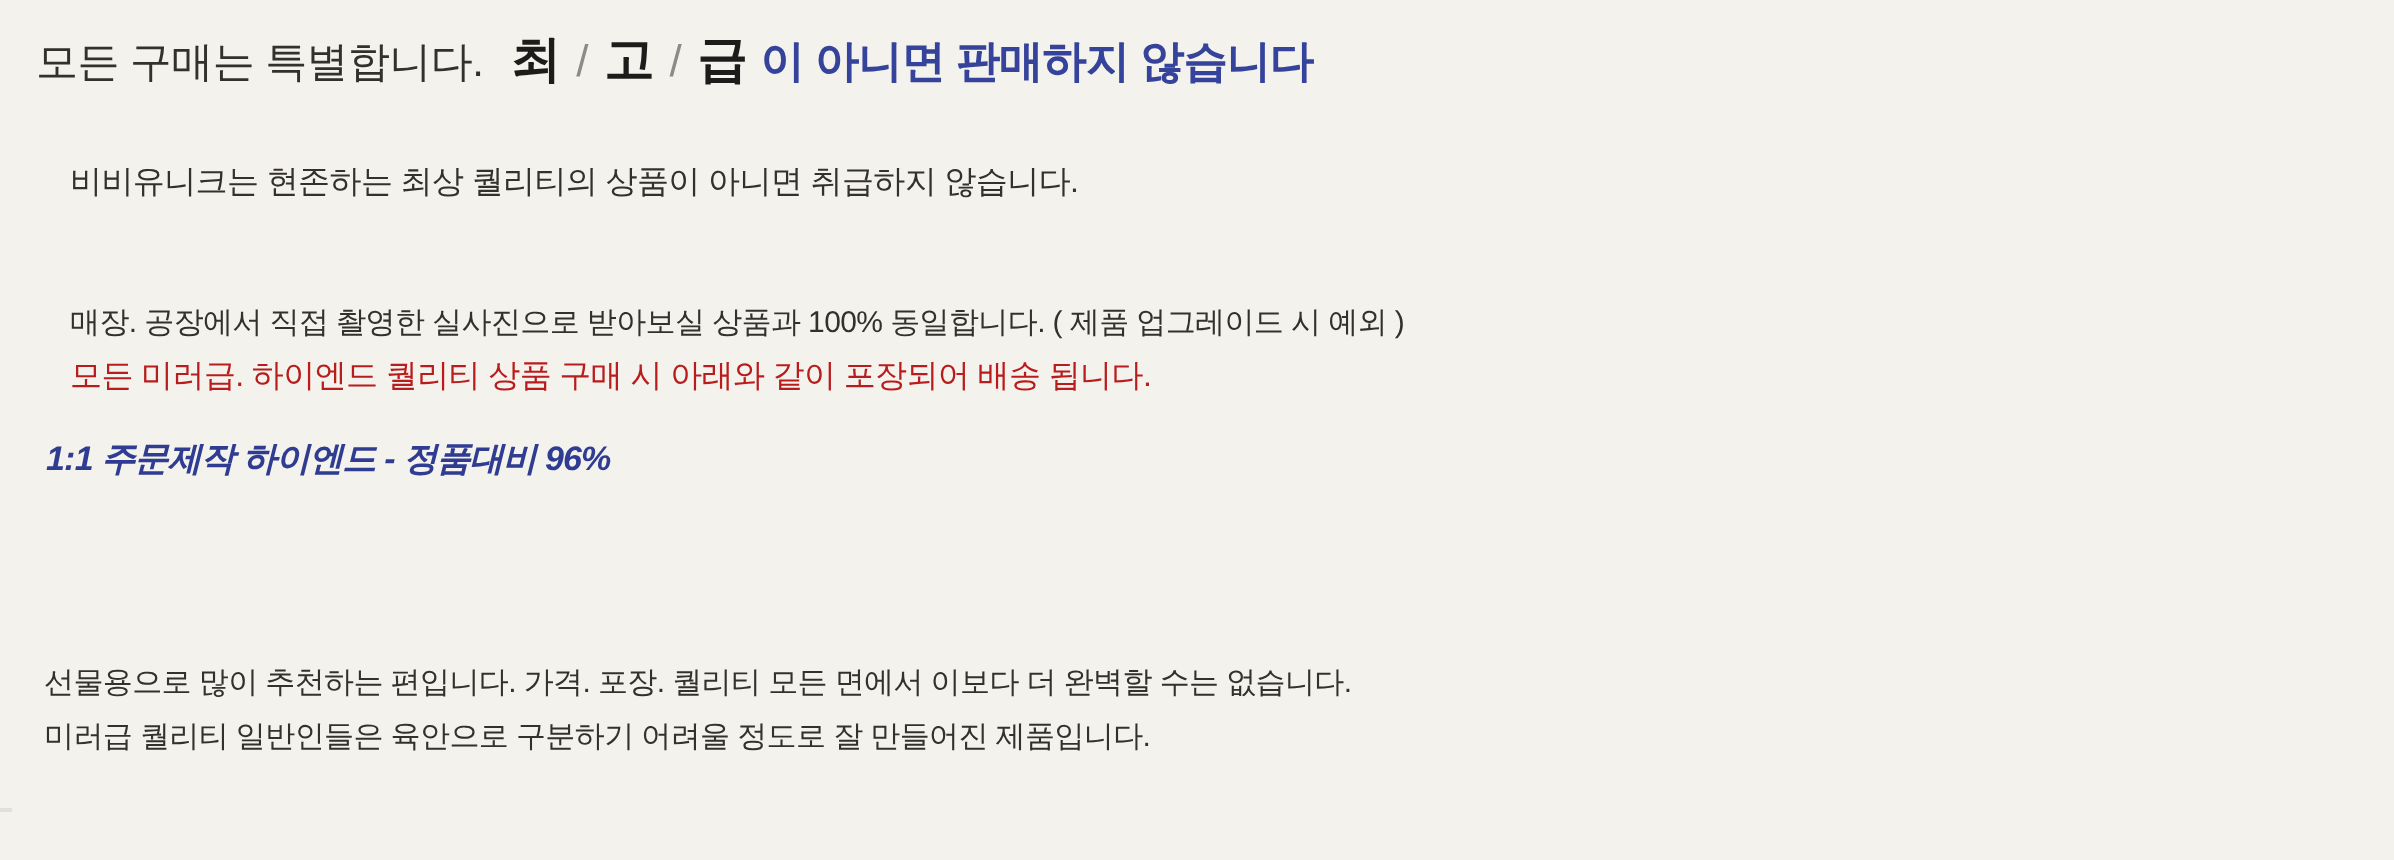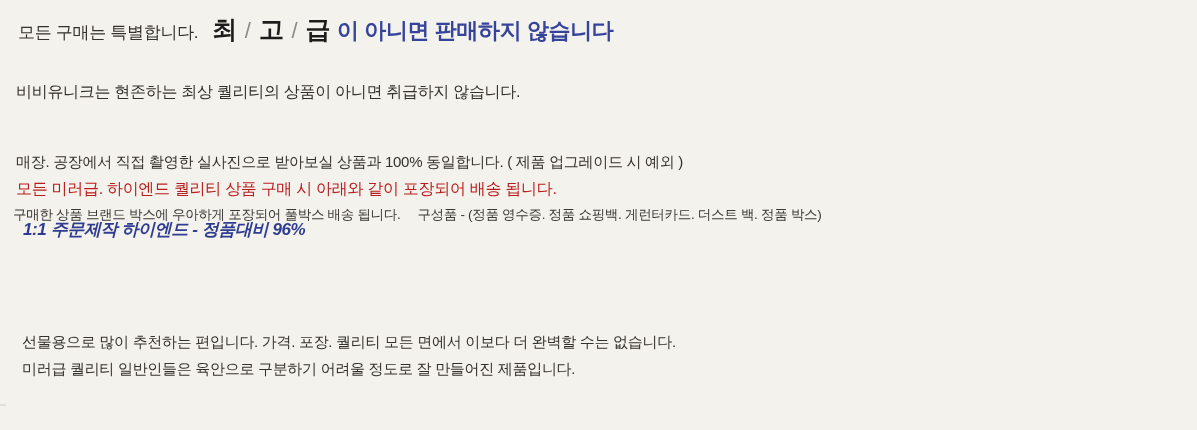--- a/index.html
+++ b/index.html
@@ -27,21 +27,21 @@
   
   .headline {
     position: absolute;
     left: 18px;
     top: 13px;
     display: flex;
     align-items: baseline;
     white-space: nowrap;
   }
   .headline .lead {
-    font-size: 17px;
+    font-size: 21px;
     font-weight: 400;
     color: #33312d;
     letter-spacing: -0.3px;
   }
   .headline .grade-group {
     display: inline-flex;
     align-items: baseline;
     margin-left: 14px;
     margin-right: 7px;
   }
@@ -60,21 +60,21 @@
   .headline .tail {
     font-size: 22px;
     font-weight: 700;
     color: #36439b;
     letter-spacing: -0.4px;
   }
 
   
   .intro {
     position: absolute;
-    left: 16px;
+    left: 35px;
     top: 78px;
     width: 1160px;
   }
   .intro .line {
     white-space: nowrap;
     letter-spacing: -0.3px;
   }
   .line-1 {
     font-size: 16px;
     color: #33312d;
@@ -156,25 +156,20 @@
       <span class="slash">/</span>
       <span class="grade">급</span>
     </span>
     <span class="tail">이 아니면 판매하지 않습니다</span>
   </div>
 
   <div class="intro">
     <div class="line line-1">비비유니크는 현존하는 최상 퀄리티의 상품이 아니면 취급하지 않습니다.</div>
     <div class="line line-2">매장. 공장에서 직접 촬영한 실사진으로 받아보실 상품과 100% 동일합니다. ( 제품 업그레이드 시 예외 )</div>
     <div class="line line-3">모든 미러급. 하이엔드 퀄리티 상품 구매 시 아래와 같이 포장되어 배송 됩니다.</div>
-    <div class="line line-4">
-      <span>구매한 상품 브랜드 박스에 우아하게 포장되어 풀박스 배송 됩니다.</span>
-      <span class="gap"></span>
-      <span>구성품 - (정품 영수증. 정품 쇼핑백. 게런터카드. 더스트 백. 정품 박스)</span>
-    </div>
   </div>
 
   <div class="section section-hi">
     <div class="sec-title">1:1 주문제작 하이엔드 - 정품대비 96%</div>
   </div>
 
   <div class="section section-mirror">
     <div class="sec-line sec-line-mirror">선물용으로 많이 추천하는 편입니다. 가격. 포장. 퀄리티 모든 면에서 이보다 더 완벽할 수는 없습니다.</div>
     <div class="sec-line sec-line-mirror">미러급 퀄리티 일반인들은 육안으로 구분하기 어려울 정도로 잘 만들어진 제품입니다.</div>
   </div>

